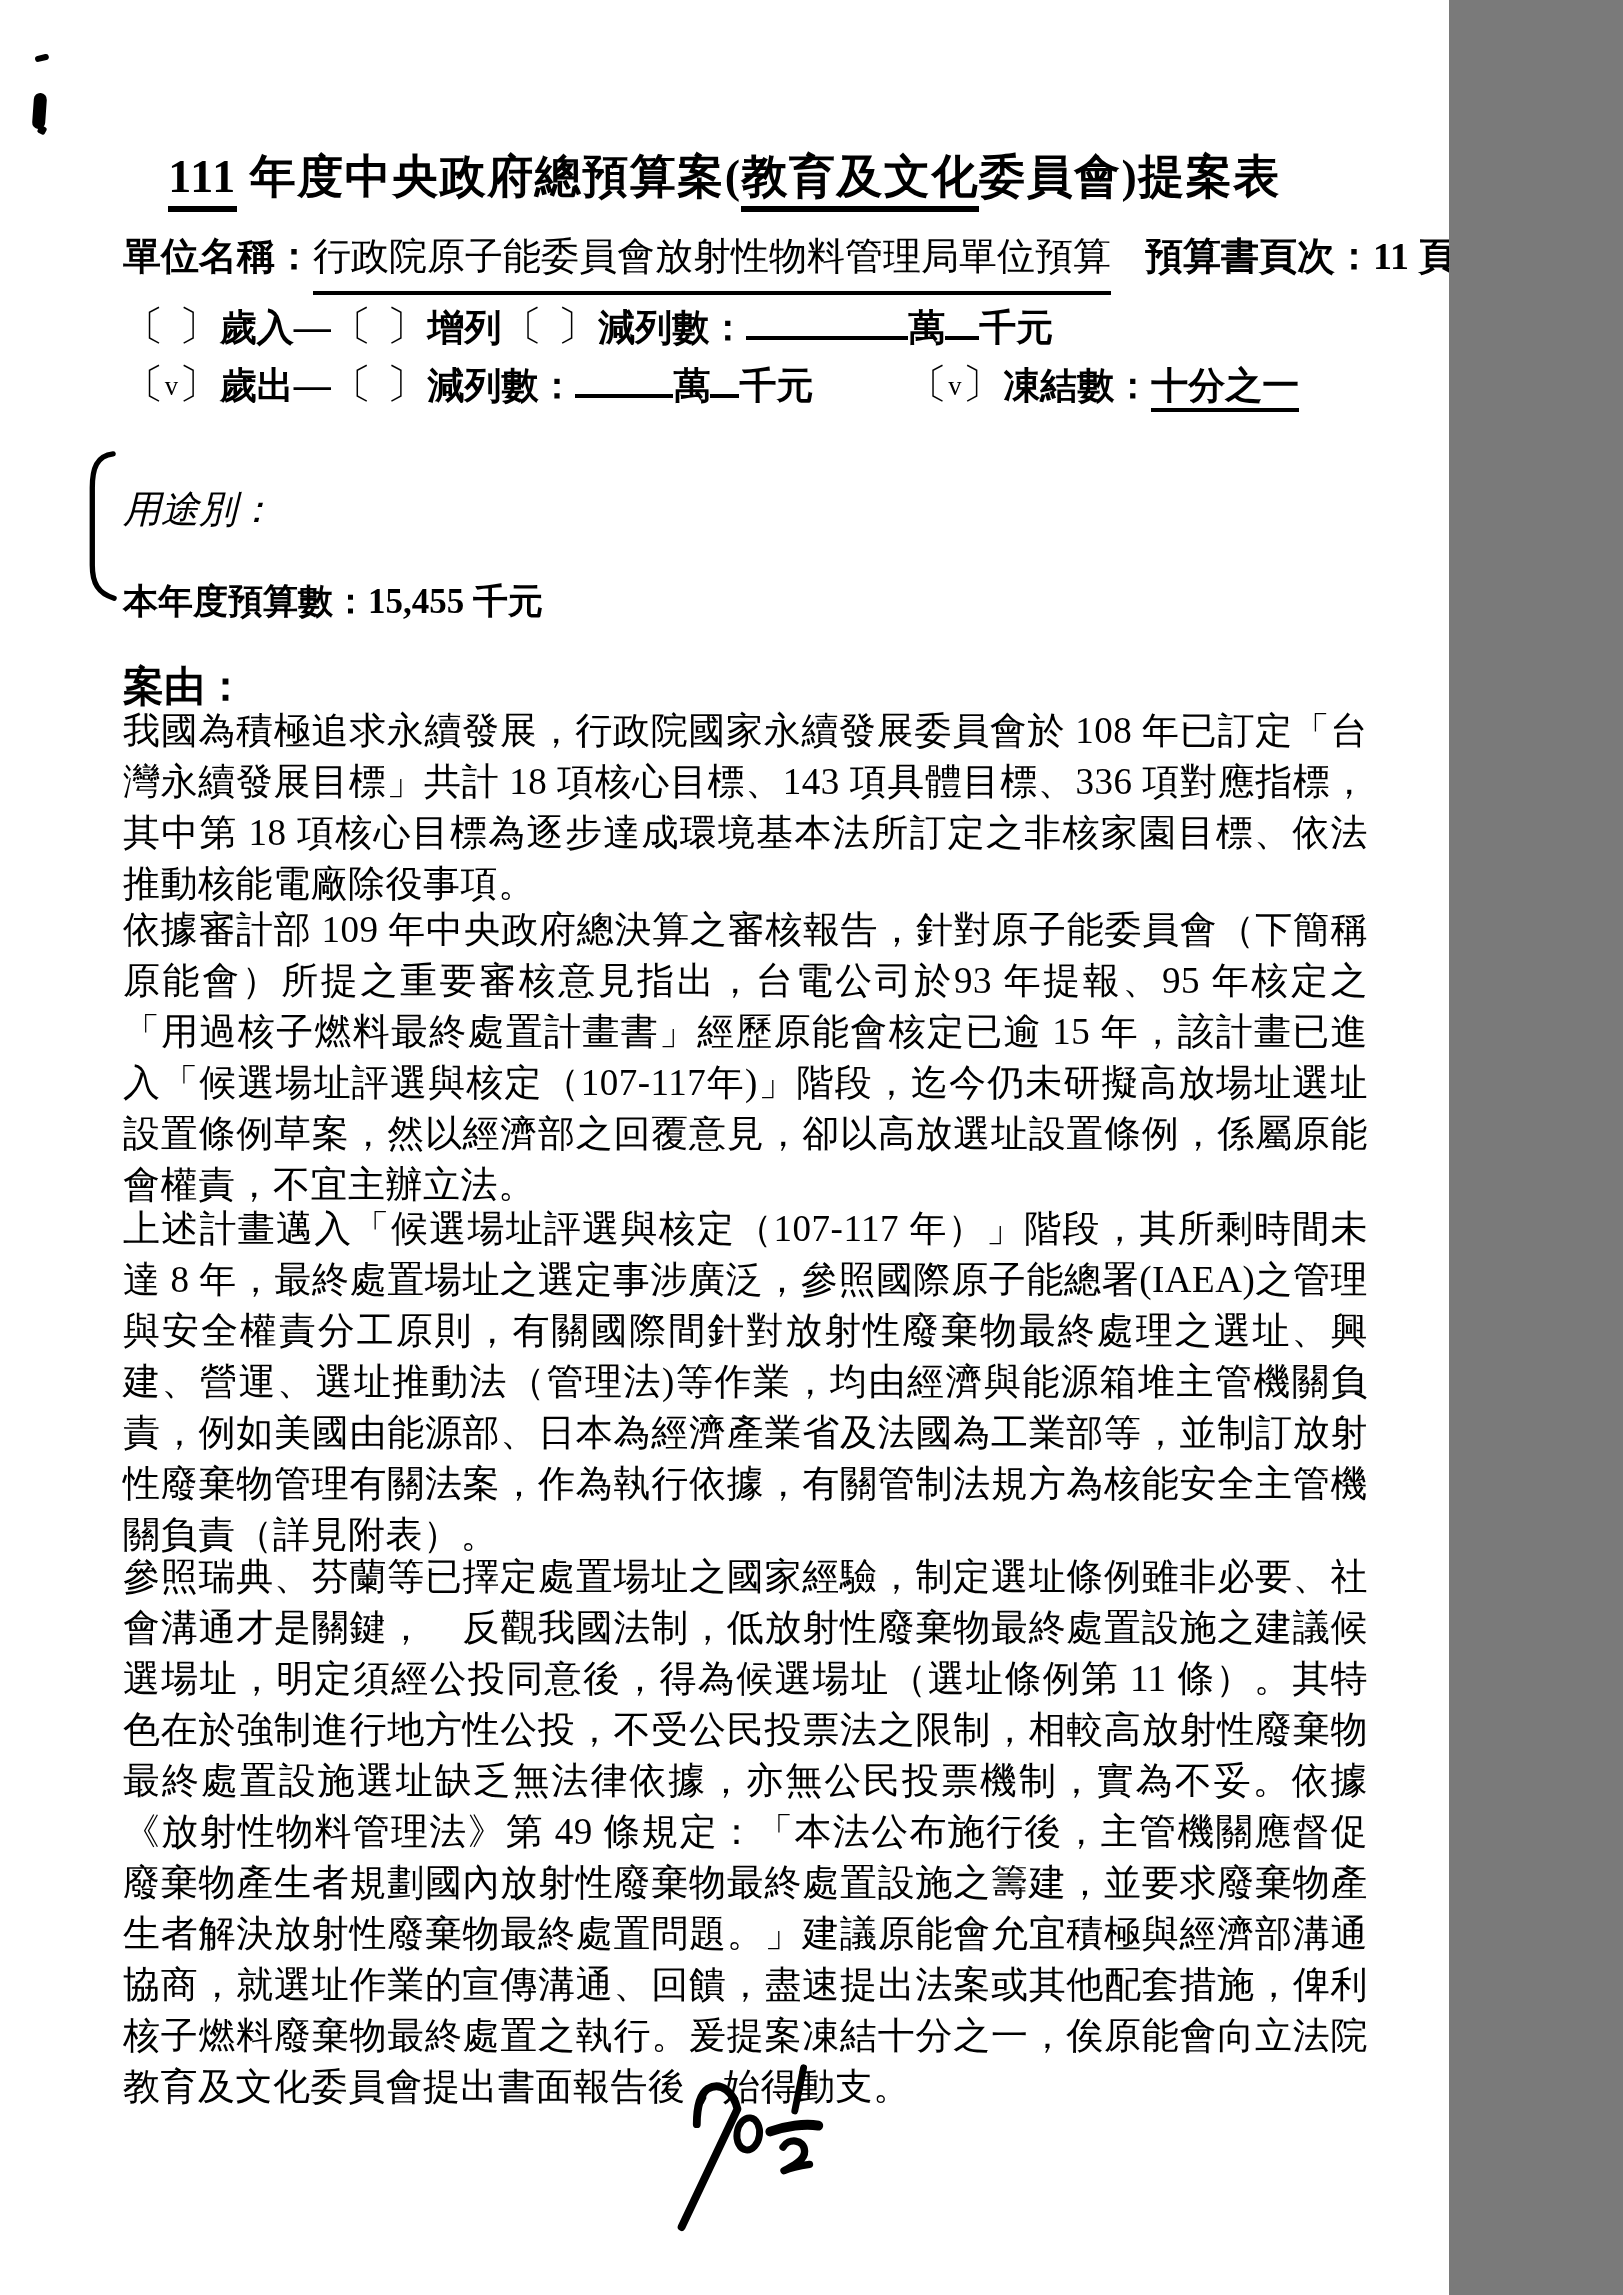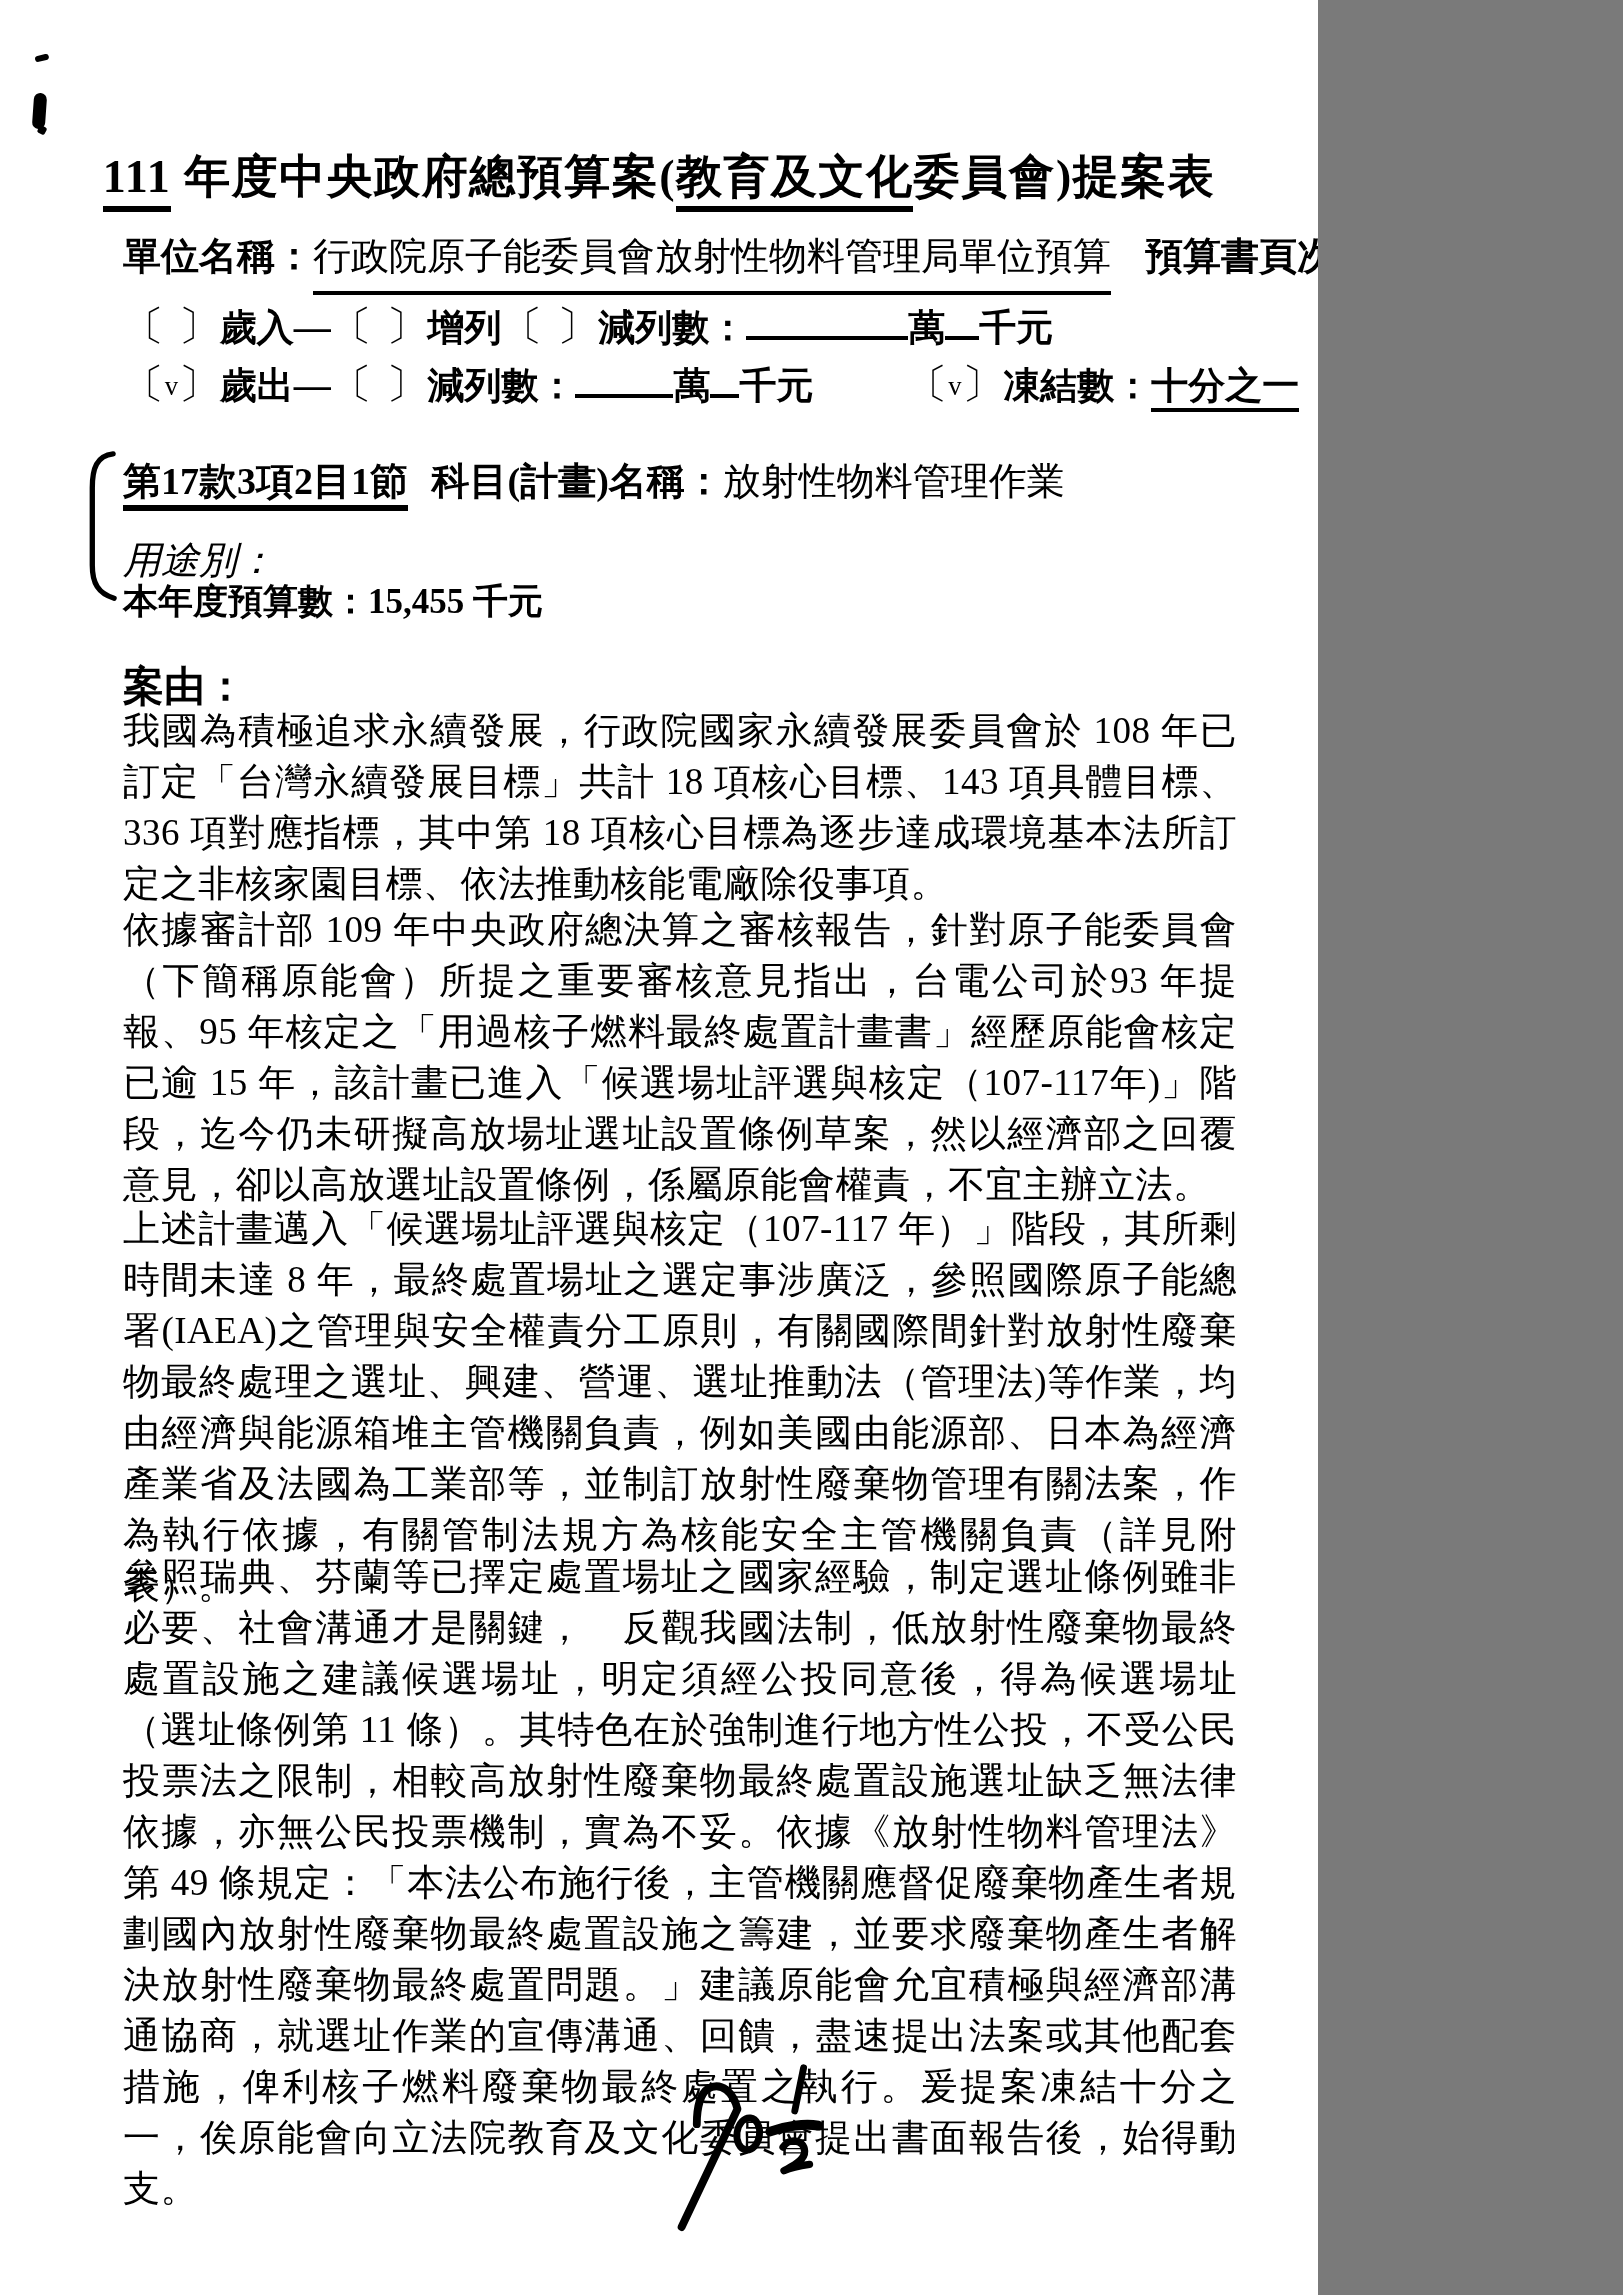--- a/index.html
+++ b/index.html
@@ -1,18 +1,18 @@
 <!DOCTYPE html>
 <html style="font-size:7.8px"><head>
 <meta charset="utf-8">
 <style>
   html,body{margin:0;padding:0;background:#7a7a7a;}
   .page{
     position:relative;
-    width:1318px;height:2295px;
+    width:1449px;height:2295px;
     background:#ffffff;color:#000;
     font-family:"Liberation Serif","DejaVu Serif",serif;
     overflow:hidden;
   }
   
   .smudge{position:absolute;background:#000;}
 
   
   .doc-title{
     position:absolute;top:146px;left:0;width:100%;
@@ -90,23 +90,20 @@
 
   <div class="fill-row row-expenditure">
     <span class="cb"><span class="br">〔</span><span class="mark">v</span><span class="br">〕</span></span><span>歲出</span><span>—</span><span class="cb"><span class="br">〔</span><span class="mark"></span><span class="br">〕</span></span><span>減列數：</span><span class="blank w200"></span><span>萬</span><span class="blank w60"></span><span>千元</span><span class="freeze-group"><span class="cb"><span class="br">〔</span><span class="mark">v</span><span class="br">〕</span></span><span>凍結數：</span><span class="ul-value">十分之一</span></span>
   </div>
 
   <svg class="big-bracket" width="31" height="155" viewBox="0 0 64 316">
     <path d="M 56,8 C 22,12 13,38 13,78 L 13,238 C 13,275 25,296 58,306" fill="none" stroke="#000" stroke-width="11" stroke-linecap="round"></path>
   </svg>
 
   <div class="clause-section">
-    <div class="clause-line">
-      <span class="clause-no">第17款3項2目1節</span><span class="subject-label">科目(計畫)名稱：</span><span class="subject-value">放射性物料管理作業</span>
-    </div>
     <div class="usage-line">
       <span>用途別：</span>
     </div>
   </div>
 
   <div class="budget-line">
     <span>本年度預算數：</span><span>15,455 千元</span>
   </div>
 
   <div class="reason-label">案由：</div>

